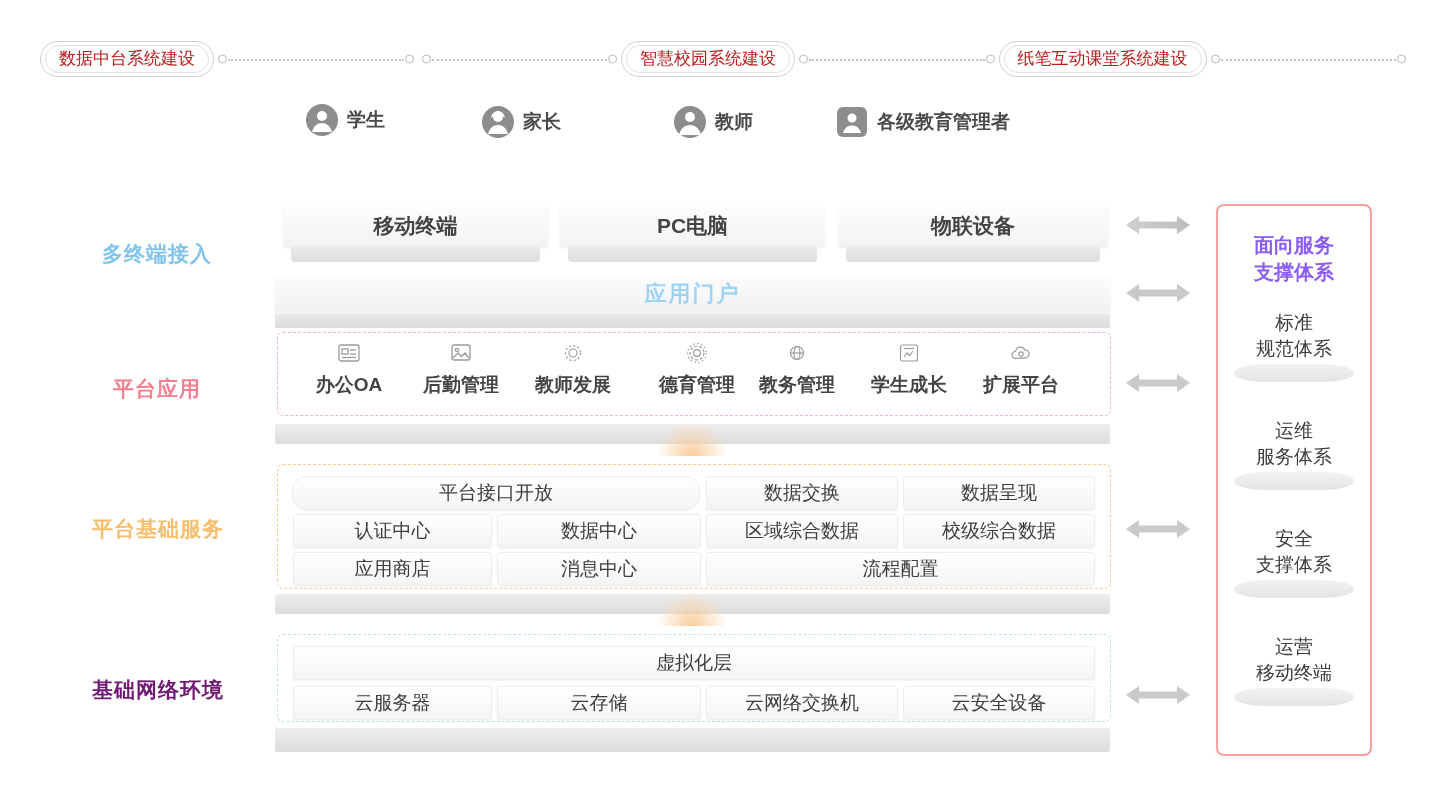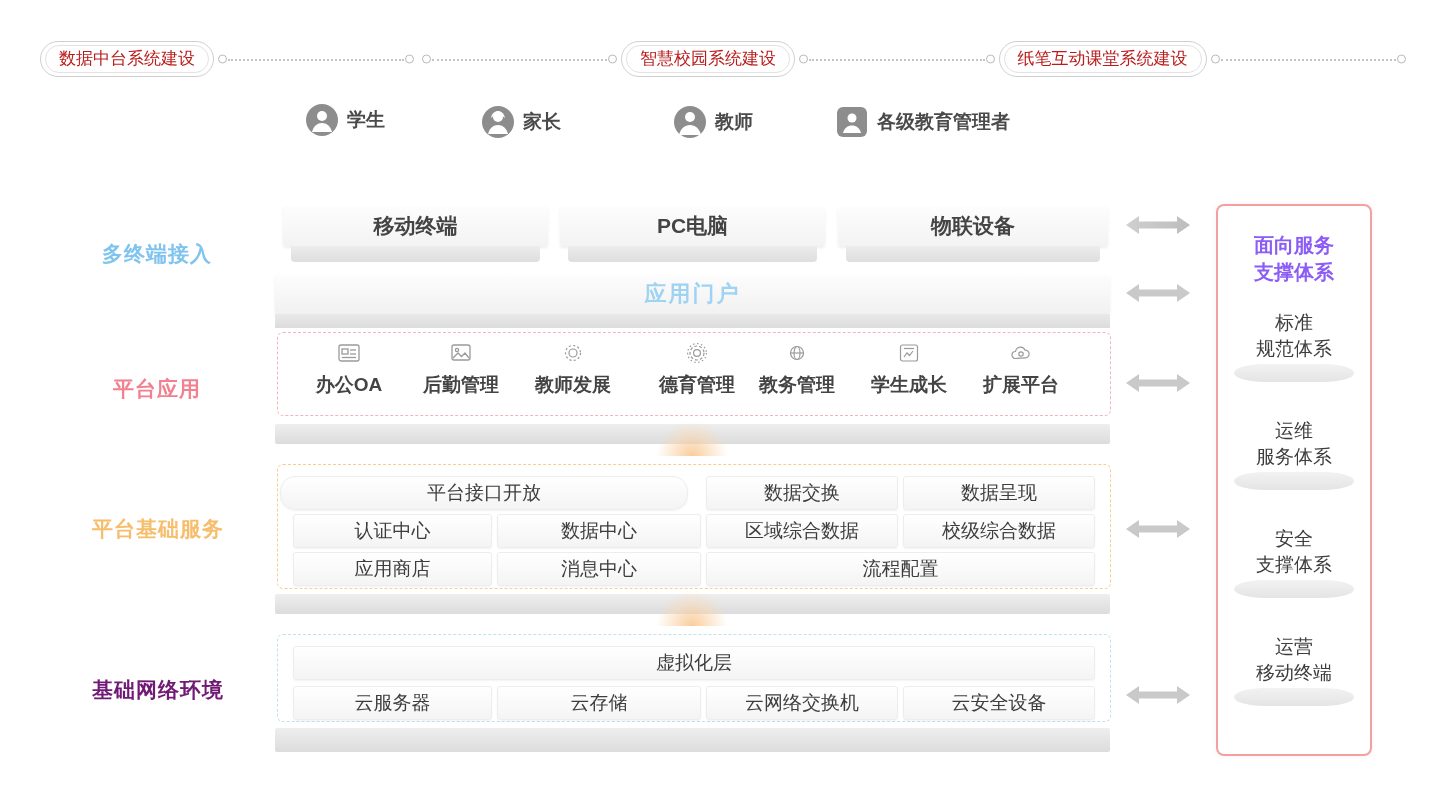--- a/index.html
+++ b/index.html
@@ -477,21 +477,21 @@
     </svg>
   </div>
   <div class="alabel">扩展平台</div>
 </div>
 
 <div class="base-slab" style="left:275px; top:424px; width:835px;"></div>
 <div class="glow" style="left:657px; top:422px;"></div>
 
 <div class="dashed-region" style="left:277px; top:464px; width:832px; height:123px; border-color:#f7cd93;"></div>
 
-<div class="sbox" style="left:280px; top:476px; width:406px;border-radius:15px;">
+<div class="sbox" style="left:292px; top:476px; width:406px;border-radius:15px;">
   <span>平台接口开放</span>
 </div>
 <div class="sbox" style="left:706px; top:476px; width:190px;">
   <span>数据交换</span>
 </div>
 <div class="sbox" style="left:903px; top:476px; width:190px;">
   <span>数据呈现</span>
 </div>
 
 <div class="sbox" style="left:293px; top:514px; width:197px;">

